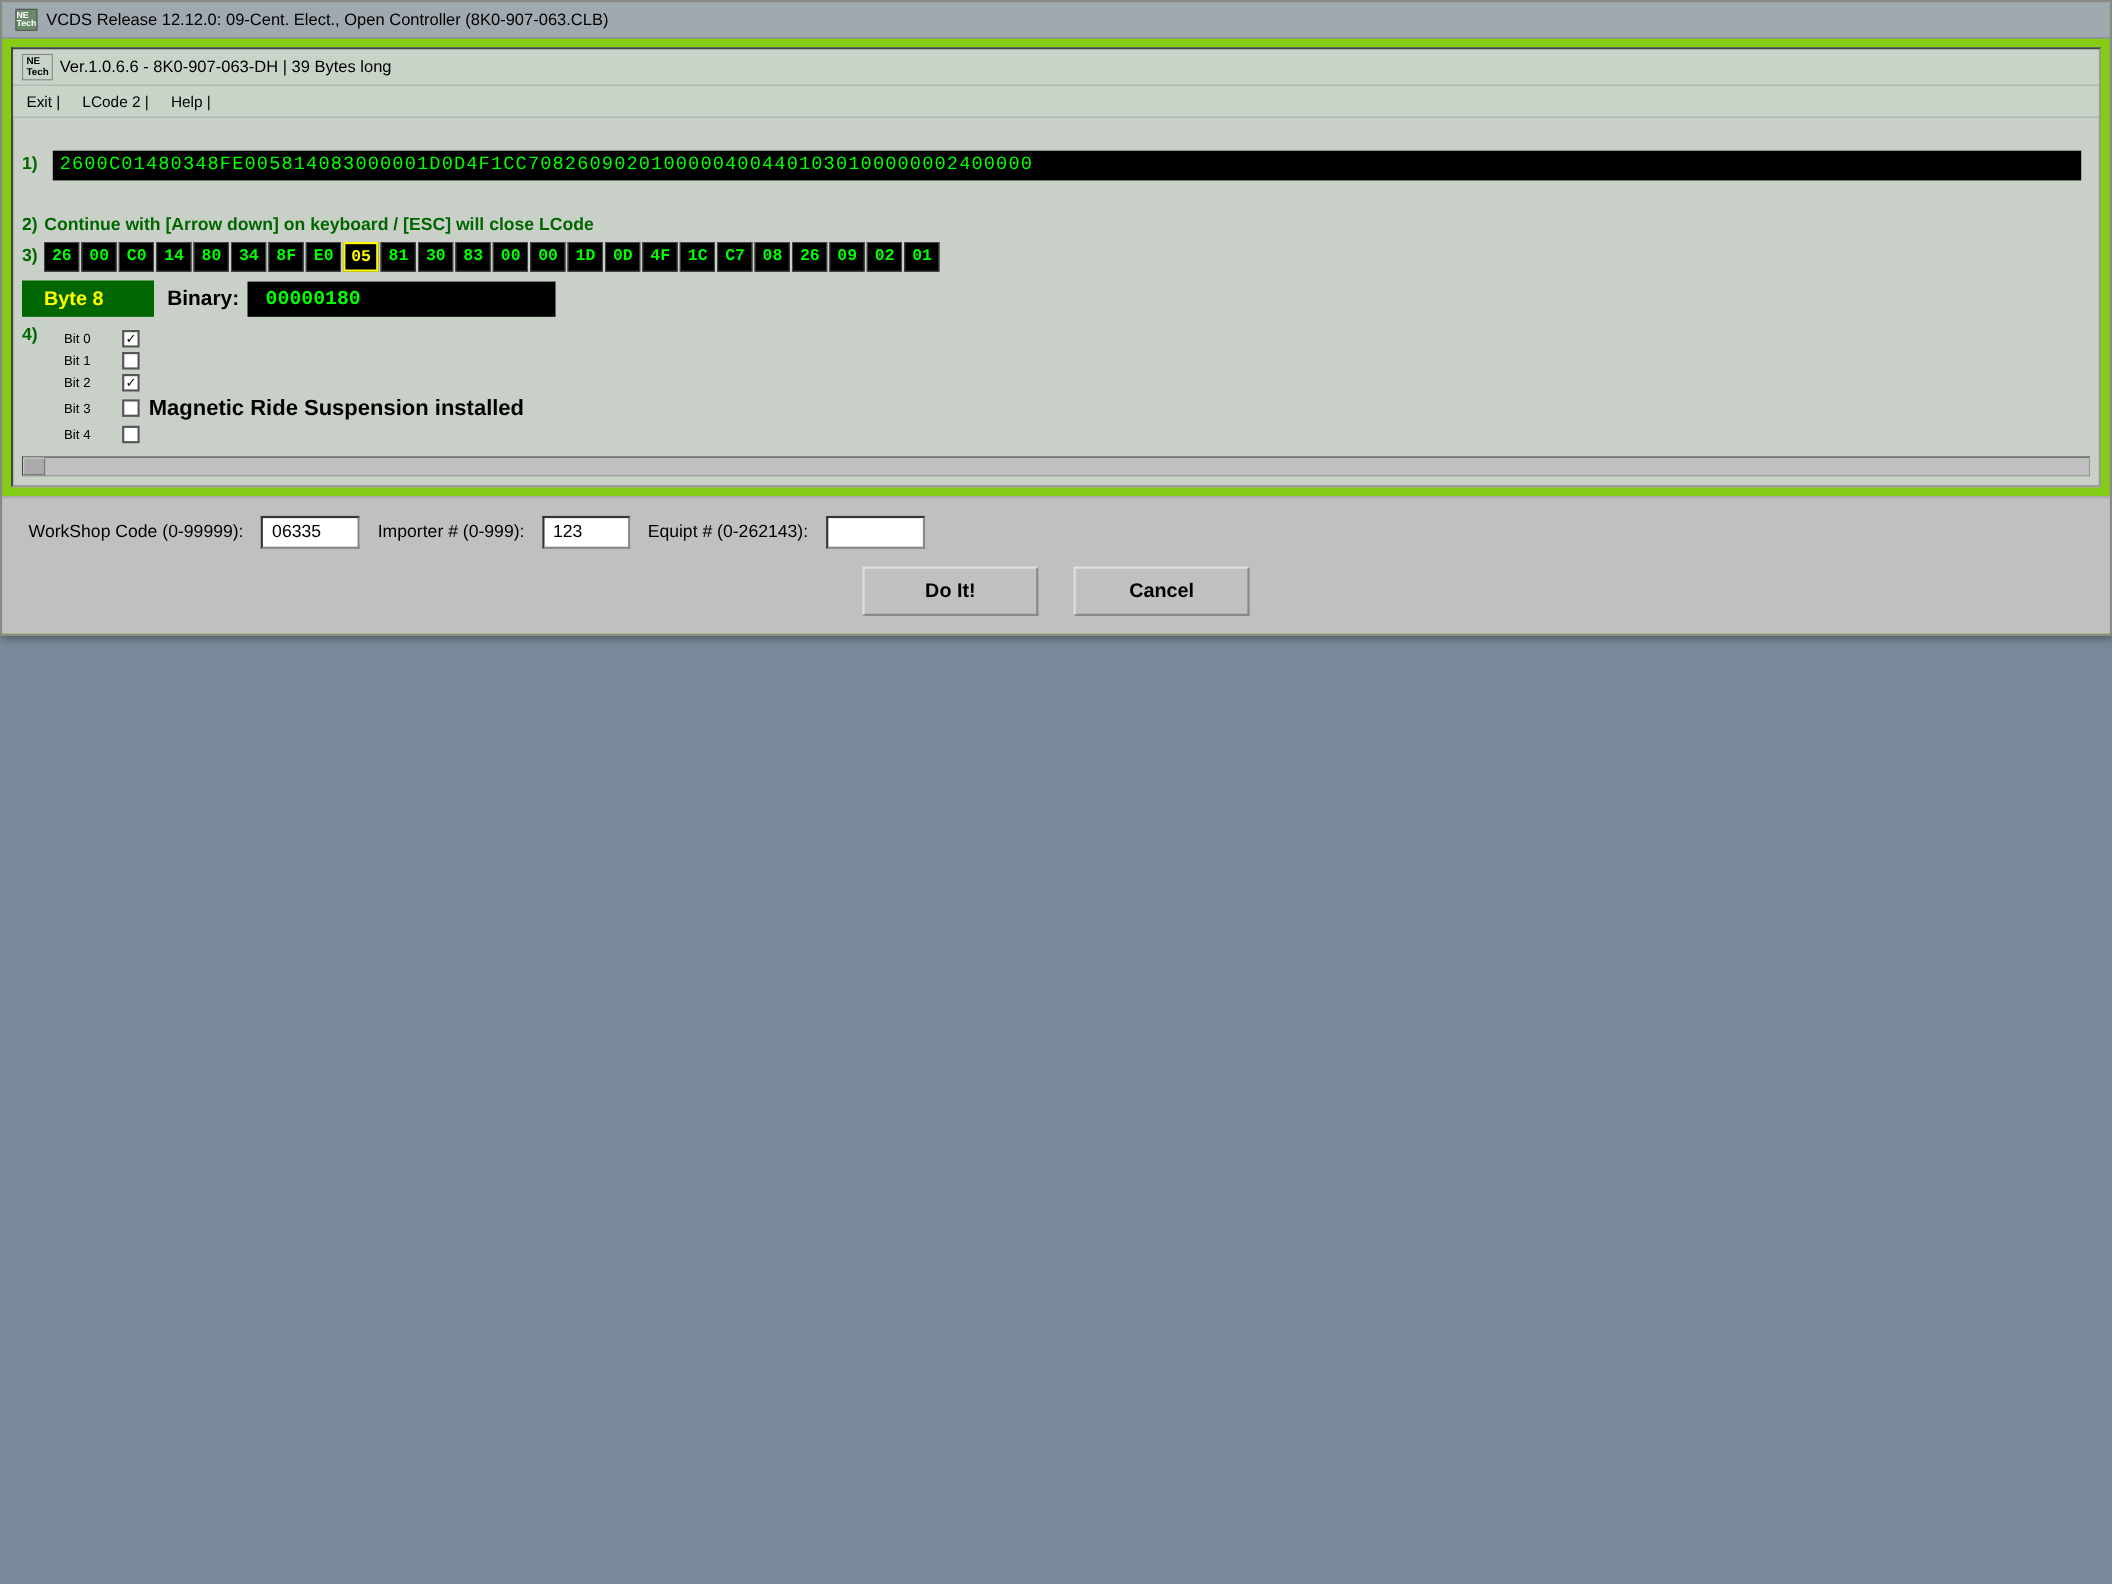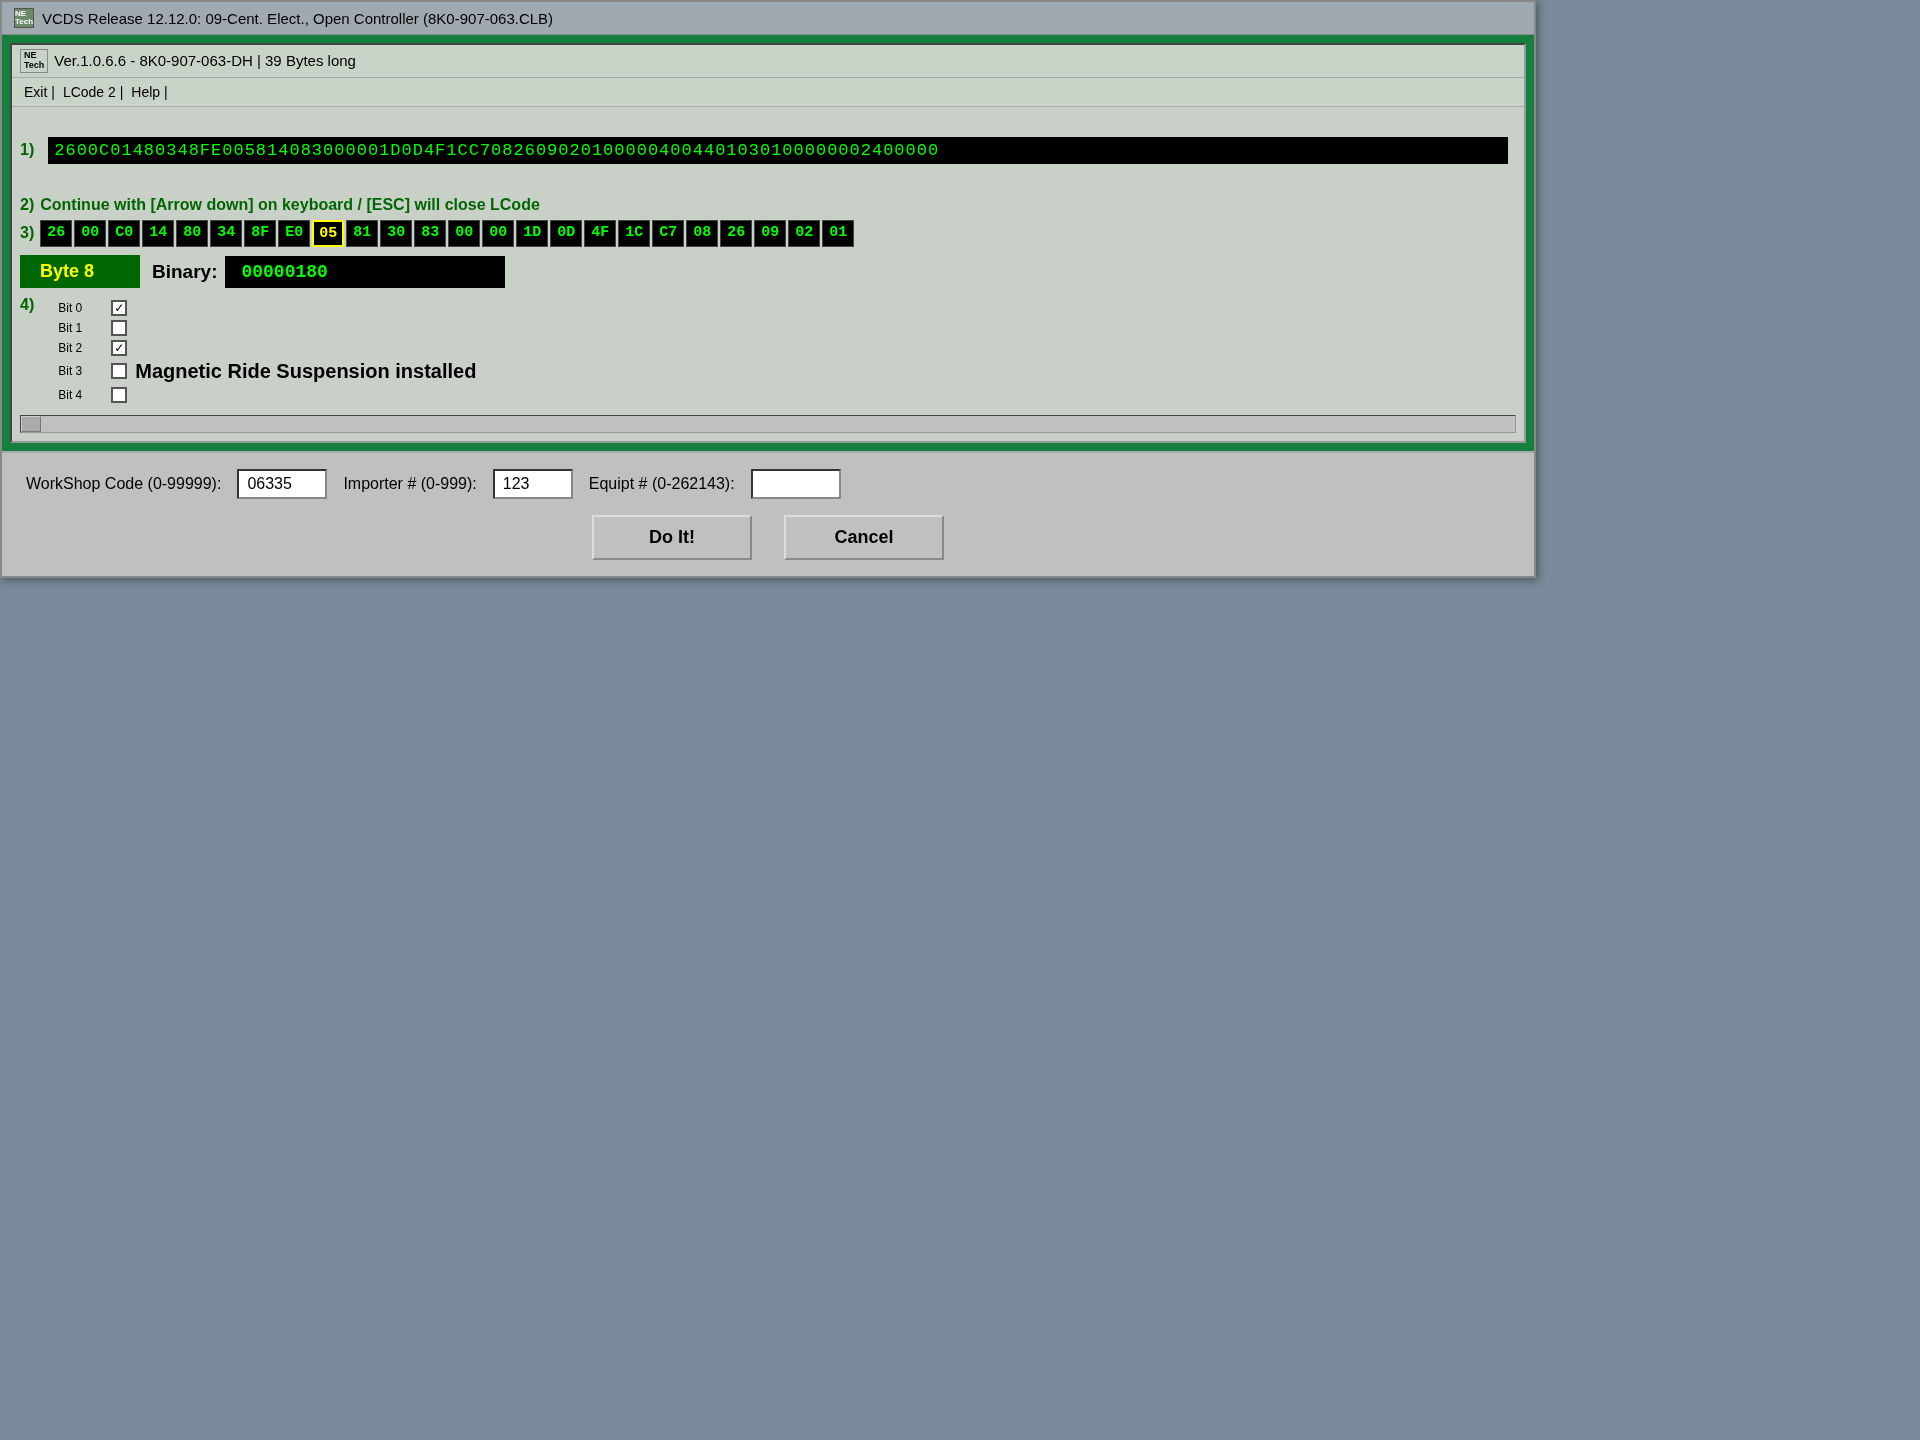--- a/index.html
+++ b/index.html
@@ -10,22 +10,22 @@
       font-size: 14px;
       width: 1920px;
       height: 1440px;
       overflow: hidden;
       display: flex;
       align-items: flex-start;
       justify-content: flex-start;
     }
 
     .window {
-      width: 1536px;
-      background: #15803d;
+      width: 1920px;
+      background: #84cc16;
       border: 2px solid #888;
       box-shadow: 2px 2px 8px rgba(0,0,0,0.4);
     }
 
     .title-bar {
       background: #a0a8b0;
       padding: 6px 12px;
       display: flex;
       align-items: center;
       gap: 8px;
@@ -76,21 +76,21 @@
       line-height: 1.1;
     }
 
     .version-text {
       font-size: 15px;
       color: #000;
     }
 
     .menu-bar {
       display: flex;
-      gap: 0;
+      gap: 12px;
       padding: 4px 8px;
       border-bottom: 1px solid #aaa;
       background: #c8d4c8;
     }
 
     .menu-item {
       font-size: 14px;
       color: #000;
       cursor: pointer;
       padding: 2px 4px;

